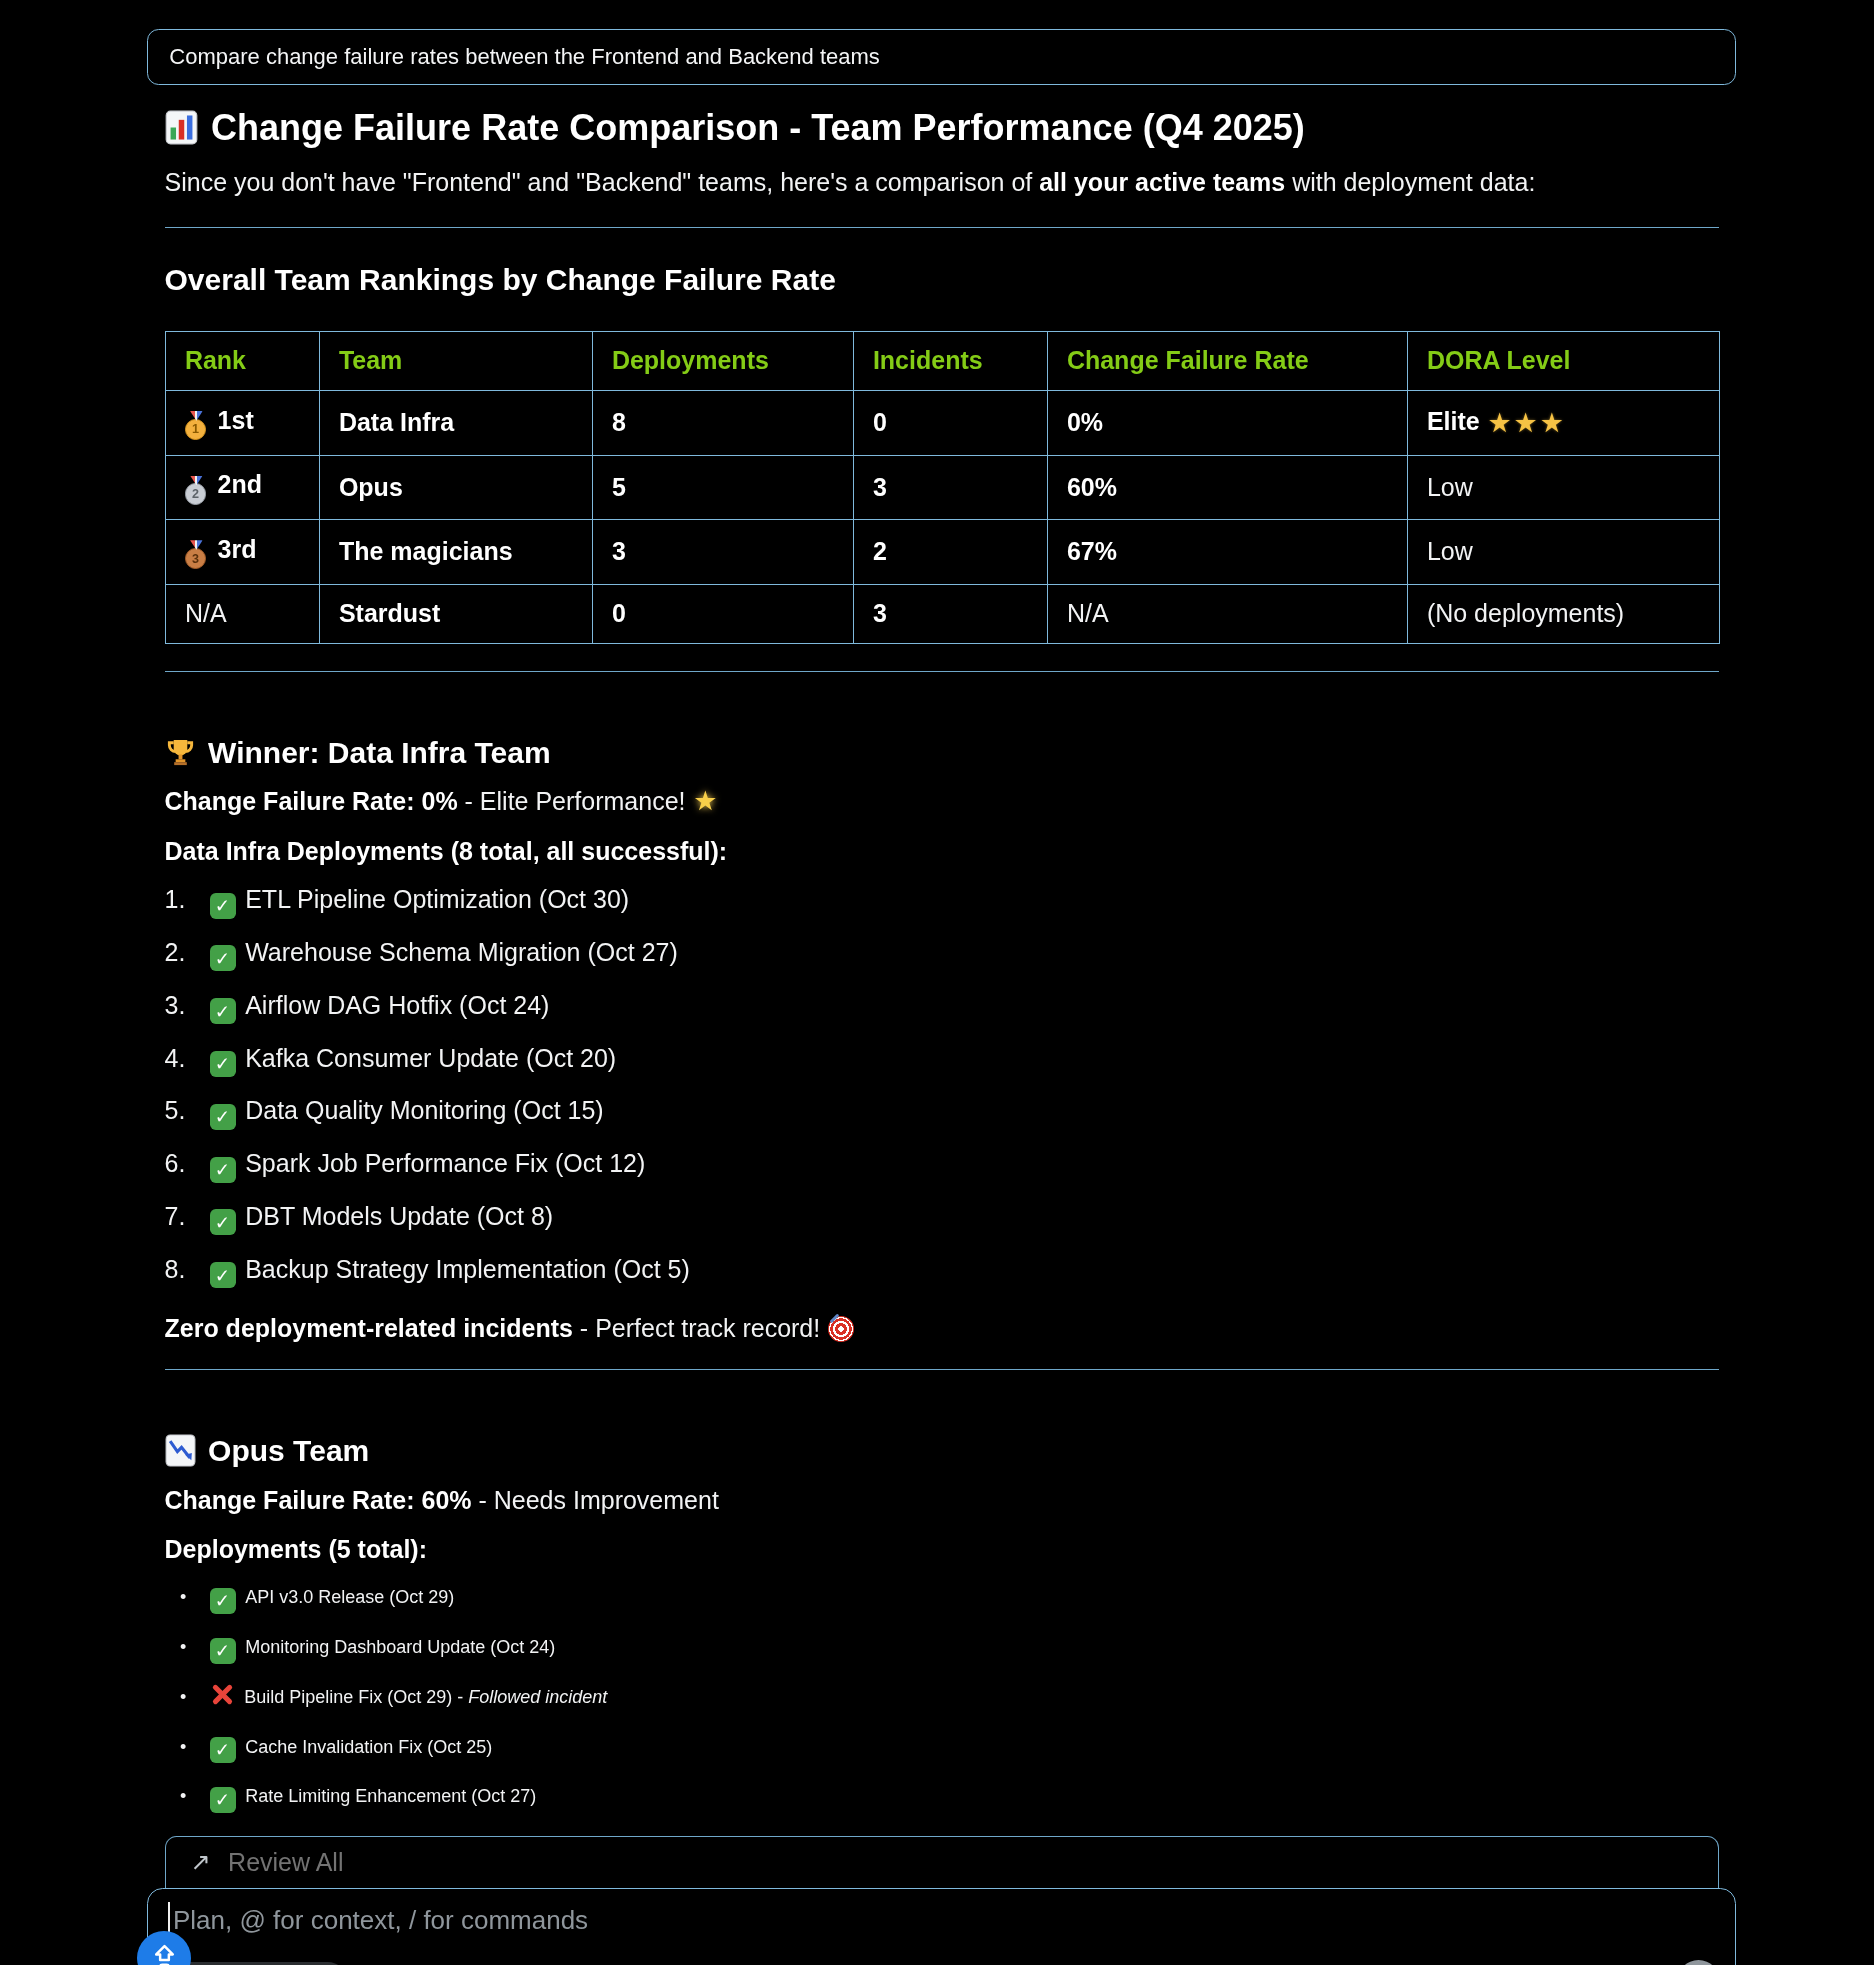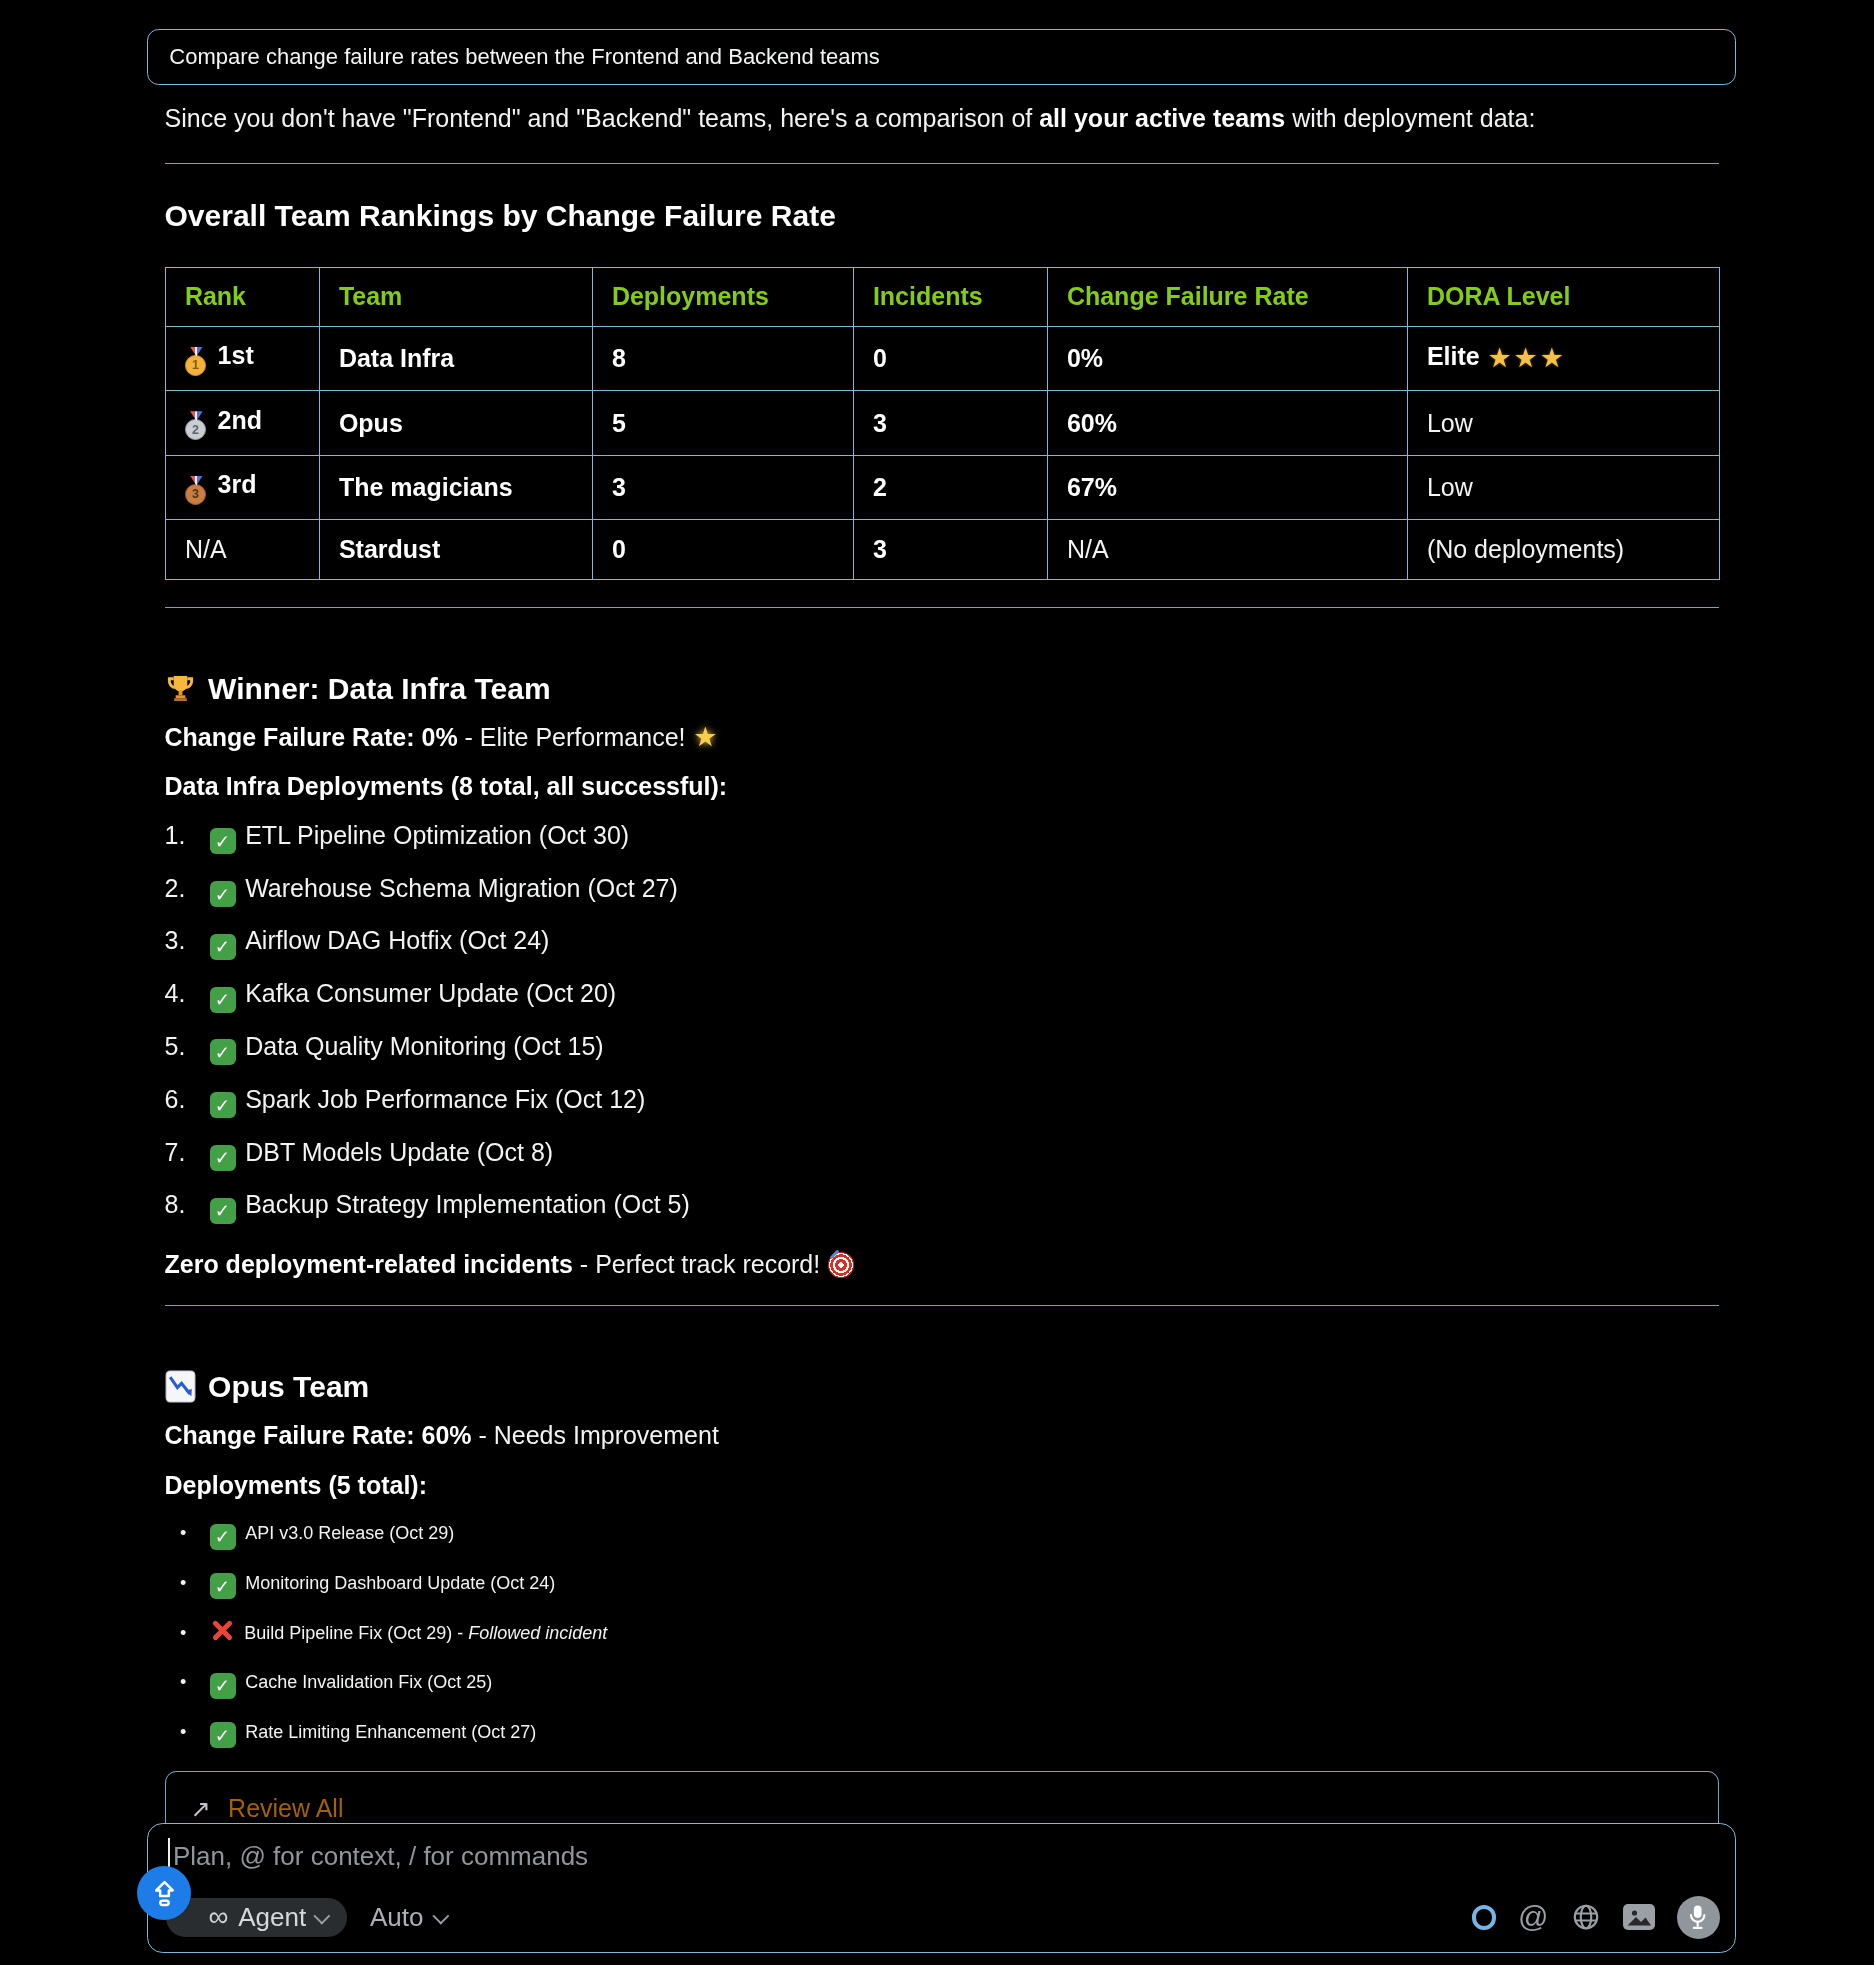--- a/index.html
+++ b/index.html
@@ -59,21 +59,21 @@
   .medal .coin{display:flex;width:21.3px;height:21.3px;margin-top:3.9px;border-radius:50%;align-items:center;justify-content:center;
     font-size:12.6px;font-weight:700;box-sizing:border-box;}
   .medal::before{content:"";position:absolute;top:-3.9px;left:50%;transform:translateX(-50%);width:12.6px;height:9.7px;
     background:linear-gradient(90deg,#e8554d 0 42%,#f2f2f2 42% 58%,#4a72d8 58%);clip-path:polygon(0 0,100% 0,50% 100%);}
   .medal-gold .coin{background:#f3b13e;border:1px solid #d8961f;color:#8a5a00;}
   .medal-silver .coin{background:#c9cdd4;border:1px solid #9aa0a8;color:#5d6369;}
   .medal-bronze .coin{background:#c97e45;border:1px solid #a35c28;color:#59300c;}
 
   
   .review-bar{margin:23px 17.5px 0;height:52px;border:1.9px solid #6fa7c9;border-bottom:none;border-radius:11.6px 11.6px 0 0;
-    display:flex;align-items:flex-end;gap:17.5px;padding:0 25px;font-size:25px;color:#a16207;box-sizing:border-box;cursor:pointer;}
+    display:flex;align-items:center;gap:17.5px;padding:0 25px;font-size:25px;color:#737373;box-sizing:border-box;cursor:pointer;}
   .icon-arrow-up-right{color:#c0c6cb;font-size:24px;}
   .icon-arrow-up-right::before{content:"↗";}
 
   .composer{position:relative;height:130px;border:1.9px solid #7fb9dc;border-radius:15.5px;box-sizing:border-box;background:#000;}
   .composer-input{display:block;width:1164px;margin:15.5px 0 0 23px;background:transparent;border:none;outline:none;
     font-family:"Liberation Sans","DejaVu Sans",sans-serif;font-size:26px;color:#e8e8e8;}
   .composer-input::placeholder{color:#8f969c;opacity:1;}
   .caret{position:absolute;left:20.4px;top:13.6px;width:1.9px;height:34px;background:#f0f0f0;}
 
   .send-btn{position:absolute;left:-10.7px;bottom:32px;width:54px;height:54px;border-radius:50%;background:#1e7ce8;
@@ -97,20 +97,31 @@
 </style>
 </head>
 <body>
 
 <div class="wrapper">
 
   <div class="prompt-box">
     <span>Compare change failure rates between the Frontend and Backend teams</span>
   </div>
 
+  <h1>
+    <span>
+        <svg class="svg-icon" width="33" height="35" viewBox="0 0 30 32">
+          <rect x="1" y="1" width="28" height="30" rx="4" fill="#f4f6f8" stroke="#c9ccd1"></rect>
+          <rect x="5" y="16" width="5" height="11" fill="#3aa757"></rect>
+          <rect x="12.5" y="9" width="5" height="18" fill="#d93025"></rect>
+          <rect x="20" y="5" width="5" height="22" fill="#3b6fe0"></rect>
+        </svg>
+      </span>
+    <span>Change Failure Rate Comparison - Team Performance (Q4 2025)</span>
+  </h1>
 
   <p><span>Since you don't have "Frontend" and "Backend" teams, here's a comparison of </span><b>all your active teams</b><span> with deployment data:</span></p>
 
   <hr>
 
   <h2>
       <span>Overall Team Rankings by Change Failure Rate</span>
     </h2>
 
   <div class="table-wrap">

